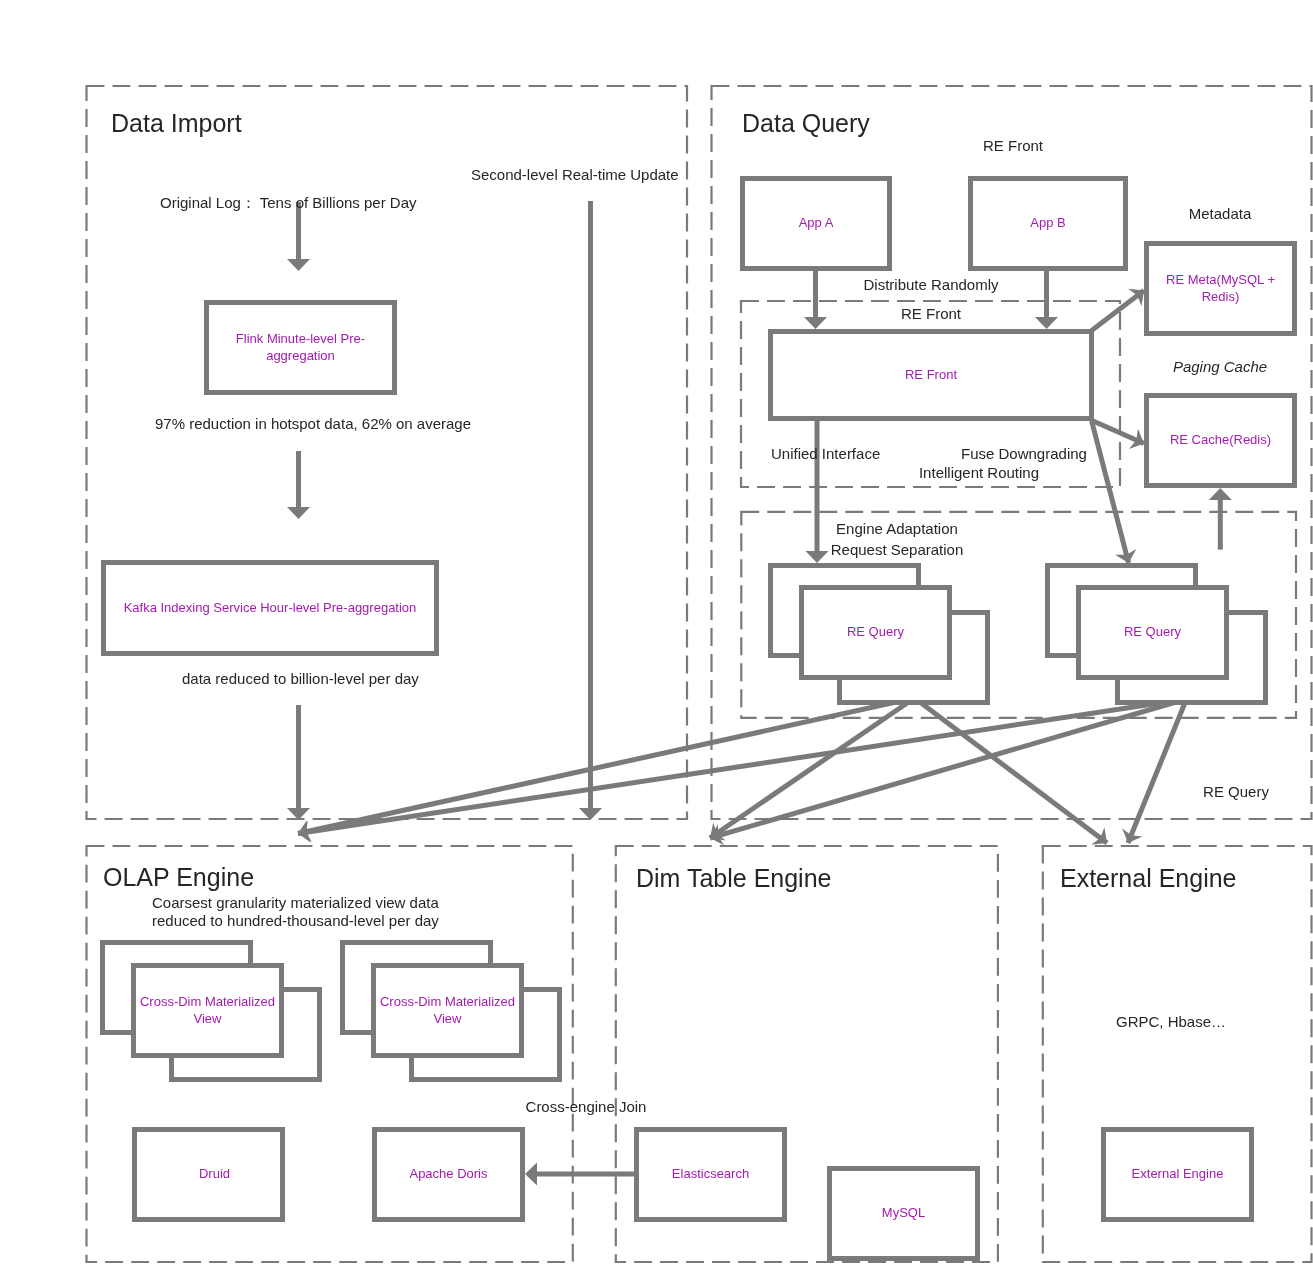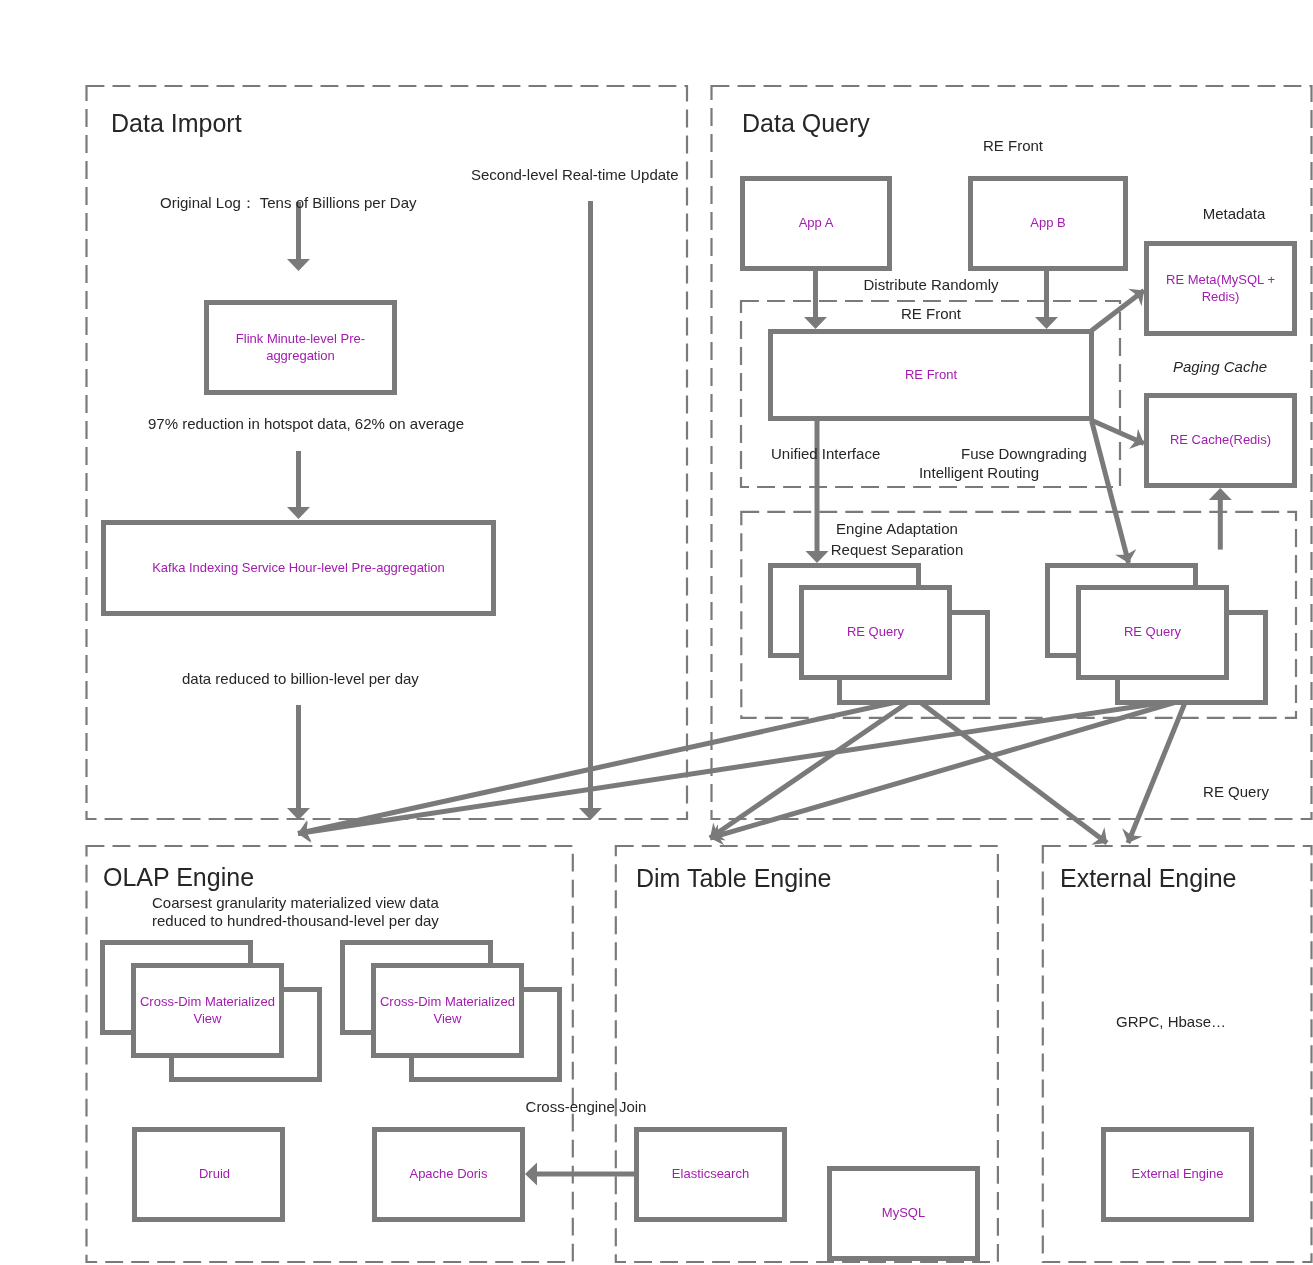--- a/index.html
+++ b/index.html
@@ -67,27 +67,27 @@
       <line x1="914.5" y1="698" x2="710" y2="838"></line>
       <line x1="1186.5" y1="699" x2="710" y2="838"></line>
       <line x1="914.5" y1="698" x2="1107" y2="843"></line>
       <line x1="1186.5" y1="699" x2="1128" y2="843"></line>
     </g>
   </svg>
 
   <div class="box" style="left:204px;top:300px;width:193px;height:95px;">
       <span>Flink Minute-level Pre-aggregation</span>
     </div>
-  <div class="box" style="left:101px;top:520px;width:395px;height:96px;">
+  <div class="box" style="left:101px;top:560px;width:338px;height:96px;">
       <span>Kafka Indexing Service Hour-level Pre-aggregation</span>
     </div>
 
   <div class="lbl" style="left:160px;top:166px;margin-top:28px;">Original Log： Tens of Billions per Day</div>
   <div class="lbl" style="left:471px;top:166px;">Second-level Real-time Update</div>
-  <div class="lbl" style="left:148px;top:415px;">97% reduction in hotspot data, 62% on average</div>
+  <div class="lbl" style="left:155px;top:415px;">97% reduction in hotspot data, 62% on average</div>
   <div class="lbl" style="left:182px;top:670px;">data reduced to billion-level per day</div>
 
   <div class="box" style="left:740px;top:176px;width:152px;height:95px;">
       <span>App A</span>
     </div>
   <div class="box" style="left:968px;top:176px;width:160px;height:95px;">
       <span>App B</span>
     </div>
   <div class="box" style="left:1144px;top:241px;width:153px;height:95px;">
       <span style="max-width:120px;">RE Meta(MySQL + Redis)</span>
@@ -105,21 +105,21 @@
       <span>RE Query</span>
     </div>
 
   <div class="box" style="left:1045px;top:563px;width:153px;height:95px;"></div>
   <div class="box" style="left:1115px;top:610px;width:153px;height:95px;"></div>
   <div class="box" style="left:1076px;top:585px;width:153px;height:95px;">
       <span>RE Query</span>
     </div>
 
   <div class="lbl ctr" style="left:1013px;top:137px;">RE Front</div>
-  <div class="lbl ctr" style="left:1220px;top:205px;margin-left:14px;">Metadata</div>
+  <div class="lbl ctr" style="left:1220px;top:205px;">Metadata</div>
   <div class="lbl ctr" style="left:1220px;top:358px;font-style:italic;">Paging Cache</div>
   <div class="lbl ctr" style="left:931px;top:276px;">Distribute Randomly</div>
   <div class="lbl ctr" style="left:931px;top:305px;">RE Front</div>
   <div class="lbl" style="left:771px;top:445px;">Unified Interface</div>
   <div class="lbl" style="left:961px;top:445px;">Fuse Downgrading</div>
   <div class="lbl ctr" style="left:931px;top:464px;margin-left:48px;">Intelligent Routing</div>
   <div class="lbl ctr" style="left:897px;top:520px;">Engine Adaptation</div>
   <div class="lbl ctr" style="left:897px;top:541px;">Request Separation</div>
   <div class="lbl ctr" style="left:1236px;top:783px;">RE Query</div>
 

